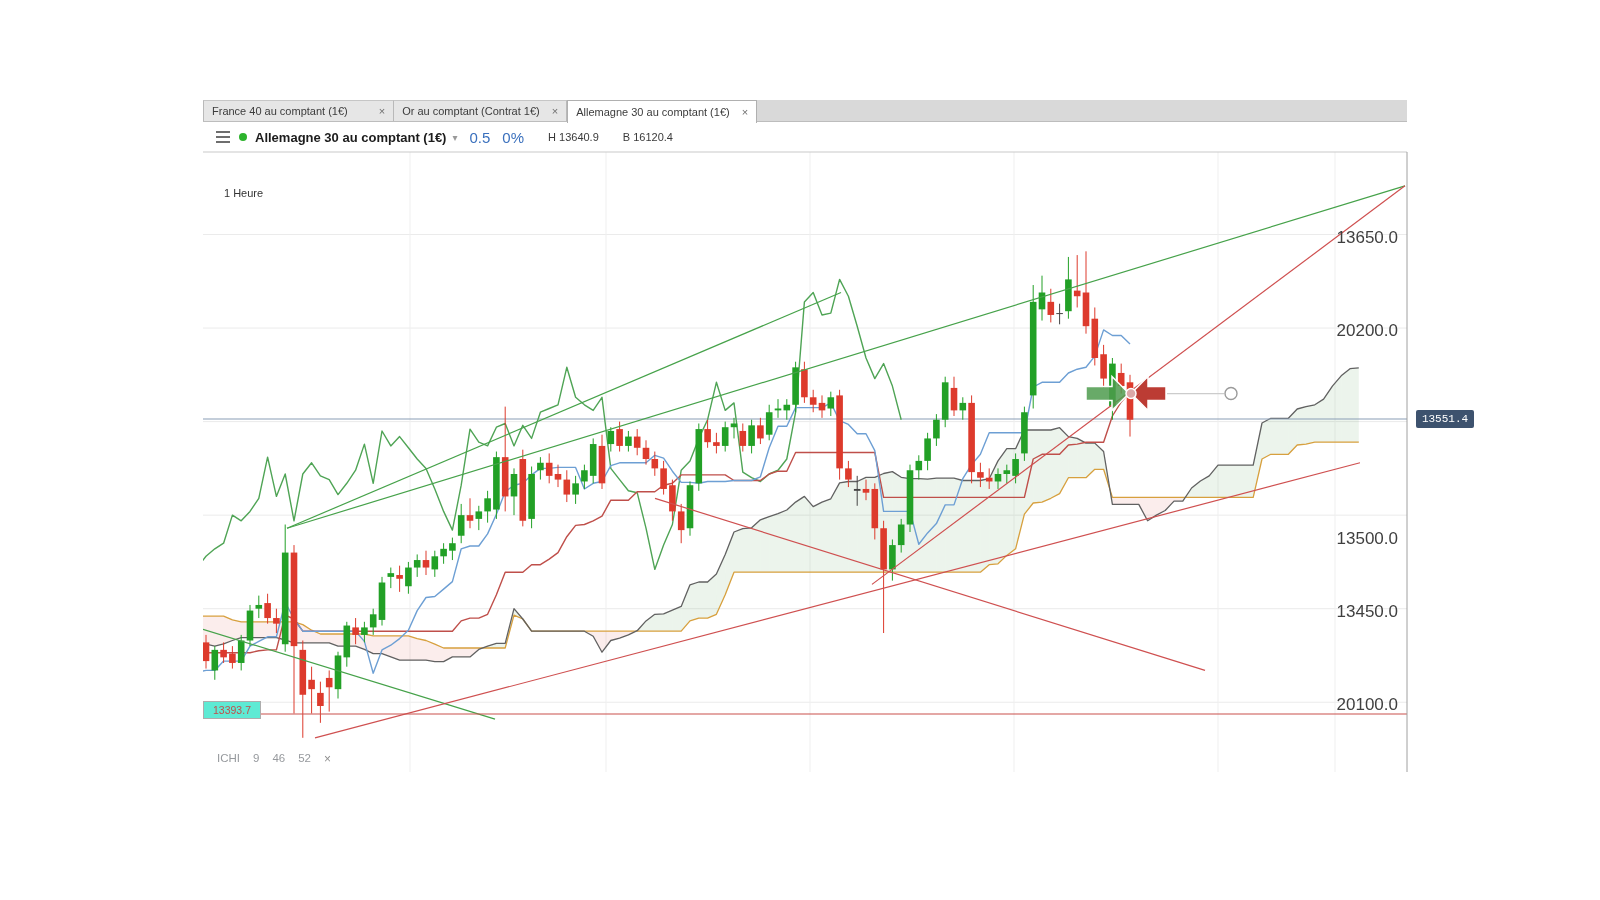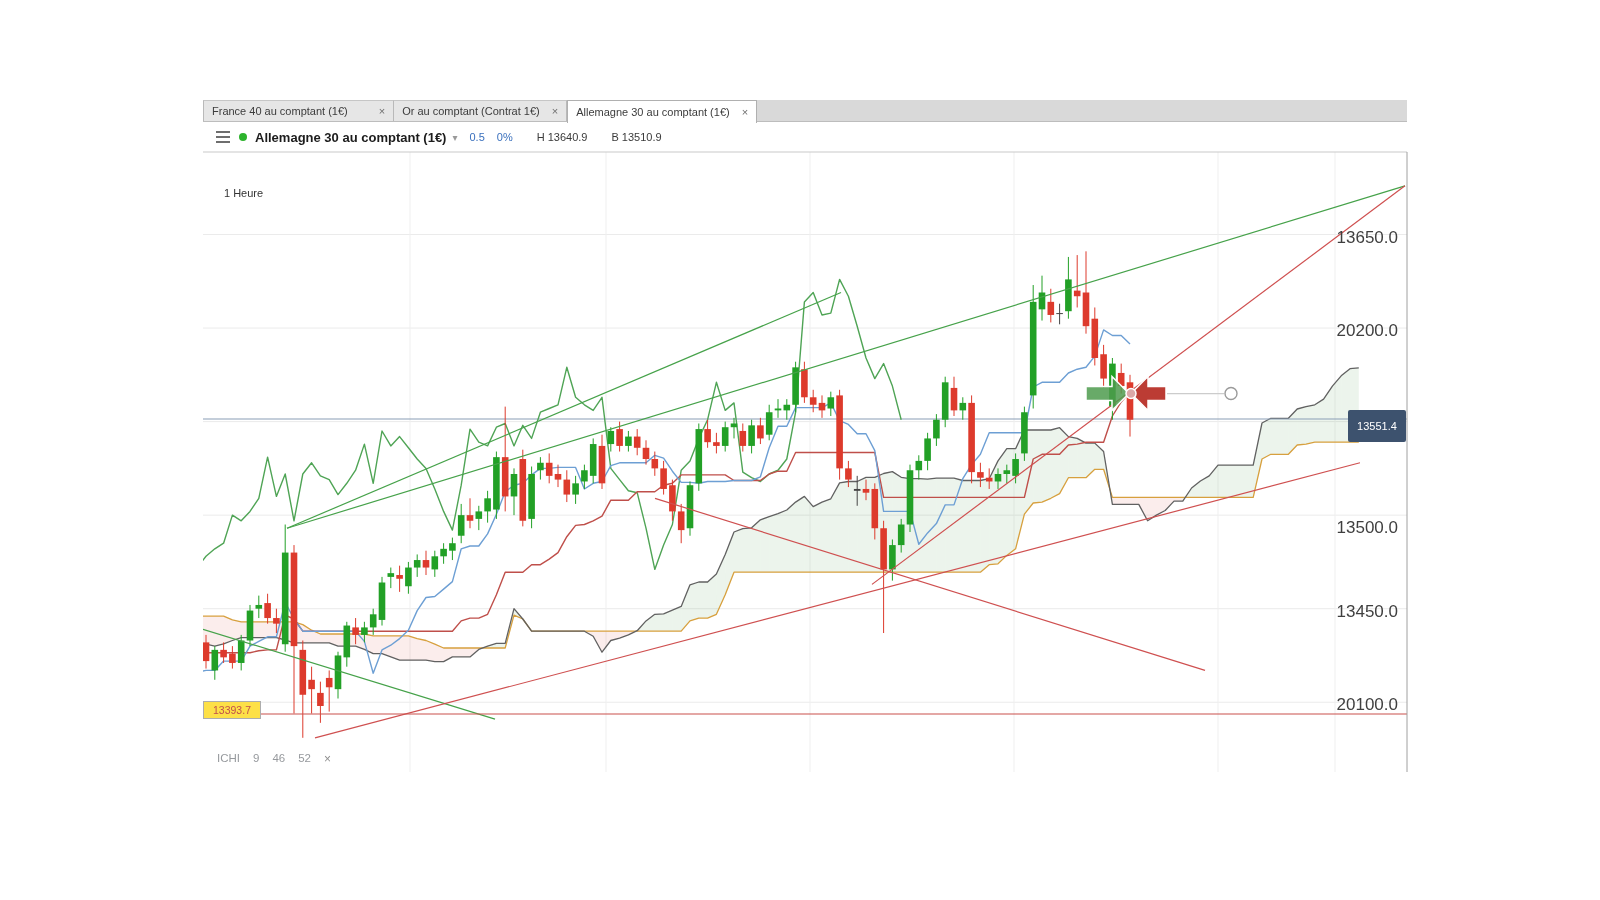--- a/index.html
+++ b/index.html
@@ -16,29 +16,29 @@
     border-right:1px solid #b0b0b0;position:relative;z-index:2;}
   .tab .close{color:#6f6f6f;font-size:11px;line-height:1;margin-left:4px;}
   
   #header{position:absolute;left:203px;top:122px;width:1204px;height:30px;background:#fff;
     display:flex;align-items:center;}
   #burger{width:14px;margin-left:13px;display:flex;flex-direction:column;gap:3px;}
   #burger span{display:block;height:2px;background:#6e6e6e;}
   #livedot{width:8px;height:8px;border-radius:50%;background:#2db32d;margin-left:9px;}
   #title{font-size:13px;font-weight:bold;color:#1c1c1c;margin-left:8px;}
   #chev{color:#9a9a9a;font-size:10px;margin-left:6px;}
-  .hv{font-size:11px;color:#3a70bd;margin-left:12px;}
+  .hv{font-size:15px;color:#3a70bd;margin-left:12px;}
   .hb{font-size:11px;color:#3a3a3a;margin-left:24px;}
   
   #tflabel{position:absolute;left:224px;top:187px;font-size:11px;color:#333;}
   #axislabels{position:absolute;left:0;top:0;}
   .ylab{position:absolute;left:1330px;width:68px;text-align:right;font-size:17px;color:#3f3f3f;}
-  #pricebadge{position:absolute;left:1348px;width:58px;height:32px;background:#3d526e;color:#fff;
-    font-size:11px;display:flex;align-items:center;justify-content:center;border-radius:2px;z-index:6;}
-  #levellabel{position:absolute;left:203px;width:56px;height:16px;background:#fde047;border:1px solid #adadad;
+  #pricebadge{position:absolute;left:1416px;width:58px;height:18px;background:#3d526e;color:#fff;
+    font-size:11px;display:flex;align-items:center;justify-content:center;border-radius:2px;z-index:6;font-family:Liberation Mono, monospace;}
+  #levellabel{position:absolute;left:203px;width:56px;height:16px;background:#5eead4;border:1px solid #adadad;
     color:#c0504d;font-size:10.5px;display:flex;align-items:center;justify-content:center;z-index:5;}
   #ichirow{position:absolute;left:217px;top:752px;font-size:11.5px;color:#96999d;display:flex;gap:13px;align-items:flex-start;}
   #ichirow .ichix{color:#8f8f8f;font-size:12px;}
   svg{position:absolute;left:0;top:0;}
 </style>
 </head>
 <body>
 <div id="stage">
 
   <div id="tabbar">
@@ -61,21 +61,21 @@
         <span></span>
         <span></span>
         <span></span>
       </div>
     <div id="livedot"></div>
     <div id="title">Allemagne 30 au comptant (1€)</div>
     <div id="chev">▾</div>
     <div class="hv">0.5</div>
     <div class="hv">0%</div>
     <div class="hb">H 13640.9</div>
-    <div class="hb">B 13510.9</div>
+    <div class="hb">B 16120.4</div>
   </div>
 
   <svg id="plot" width="1600" height="900">
       <defs>
         <clipPath id="plotclip">
           <rect x="203" y="152" width="1204" height="620"></rect>
         </clipPath>
       </defs>
       <g clip-path="url(#plotclip)">
         <line x1="203" x2="1407" y1="234.5" y2="234.5" stroke="#ebebeb" stroke-width="1"></line>
@@ -456,21 +456,21 @@
         <circle cx="1231" cy="393.53499999999997" r="6" fill="#ffffff" stroke="#9a9a9a" stroke-width="1.4"></circle>
       </g>
       <line x1="203" x2="1407" y1="152" y2="152" stroke="#c9c9c9" stroke-width="1"></line>
       <line x1="1407" x2="1407" y1="152" y2="772" stroke="#a0a0a0" stroke-width="1"></line>
     </svg>
 
   <div id="tflabel">1 Heure</div>
   <div id="axislabels">
       <div class="ylab" style="top: 227.5px;">13650.0</div>
       <div class="ylab" style="top: 321.05px;">20200.0</div>
-      <div class="ylab" style="top: 518px;">13500.0</div>
+      <div class="ylab" style="top: 529px;">13500.0</div>
       <div class="ylab" style="top: 601.7px;">13450.0</div>
       <div class="ylab" style="top: 695.25px;">20100.0</div>
     </div>
   <div id="pricebadge" style="top: 409.981px;">13551.4</div>
   <div id="levellabel" style="top: 701.037px;">13393.7</div>
 
   <div id="ichirow">
     <span>ICHI</span>
     <span>9</span>
     <span>46</span>

